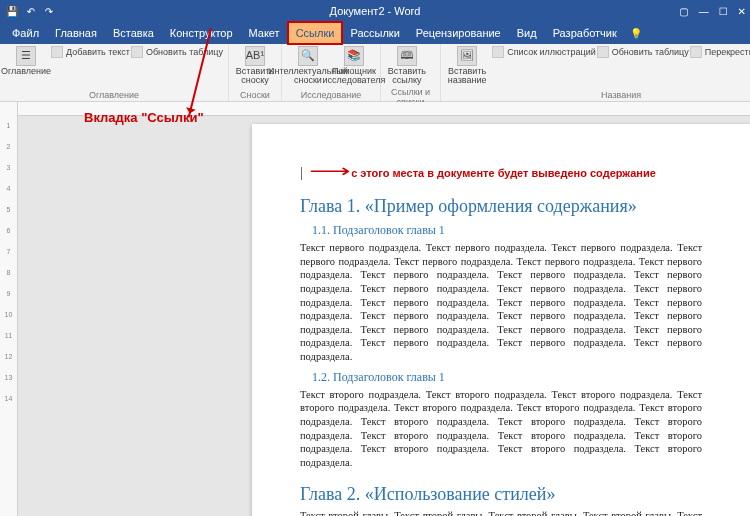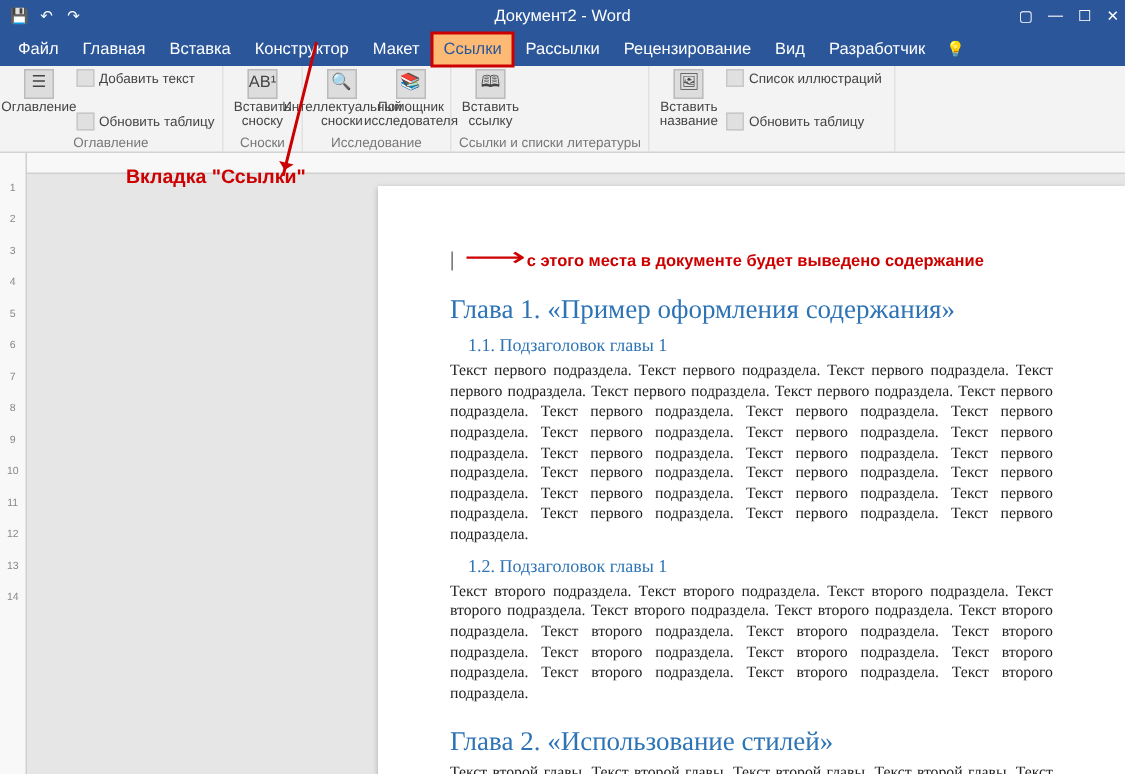--- a/index.html
+++ b/index.html
@@ -13,21 +13,21 @@
   .tab.active { background: #fdba74; color: #2b579a; }
   .tab.highlighted { outline: 2px solid #c00; outline-offset: -1px; }
   .tellme { margin-left: 6px; display:flex; align-items:center; color:#cde; font-size:10px; }
   .tellme .bulb { margin-right:3px; }
   .ribbon { background: #f3f3f3; border-bottom: 1px solid #d4d4d4; height: 58px; display: flex; font-size: 10px; color: #444; }
   .group { border-right: 1px solid #e1e1e1; padding: 2px 5px 1px 5px; display: flex; flex-direction: column; justify-content: space-between; }
   .group-body { display: flex; gap: 4px; align-items: flex-start; flex:1; }
   .group-label { text-align: center; font-size: 9px; color: #777; padding-top:1px; }
   .big-btn { display: flex; flex-direction: column; align-items: center; width: 42px; cursor: pointer; line-height: 1.05; text-align:center; font-size:9px; }
   .big-btn .icon { width: 20px; height: 20px; background: #ddd; border: 1px solid #bbb; margin-bottom: 1px; display:flex; align-items:center; justify-content:center; font-size:11px;}
-  .small-btns { display: flex; flex-direction: column; gap: 17px; }
+  .small-btns { display: flex; flex-direction: row; gap: 1px; }
   .small-btn { display: flex; align-items: center; gap: 3px; cursor: pointer; font-size: 9px; white-space: nowrap; line-height:1.2; }
   .small-btn .micon { width: 12px; height: 12px; background: #e0e0e0; border:1px solid #c8c8c8; flex-shrink:0; }
   .workspace { position:absolute; top:102px; left:0; right:0; bottom:0; background:#ec4899; display:flex; }
   .ruler-v { width:18px; background:#f8f8f8; border-right:1px solid #d0d0d0; font-size:7px; color:#888; display:flex; flex-direction:column; align-items:center; padding-top:20px; gap:14px;}
   .gutter { width:234px; background:#e6e6e6; position:relative;}
   .ruler-h { position:absolute; top:102px; left:18px; right:0; height:14px; background:#f8f8f8; border-bottom:1px solid #d0d0d0; z-index:2;}
   .page-col { flex:1; background:#e6e6e6; position:relative; }
   .page { position:absolute; left:0; top:22px; width:498px; min-height:700px; background:#fff; box-shadow:0 1px 4px rgba(0,0,0,.25); padding: 36px 48px 20px 48px; font-family: "Times New Roman", serif; color:#222; }
   .page .cursor-mark { color:#333; font-size:14px; }
   .toc-note { color:#c00; font-weight:bold; font-size:11px; font-family:"Segoe UI",sans-serif; }

